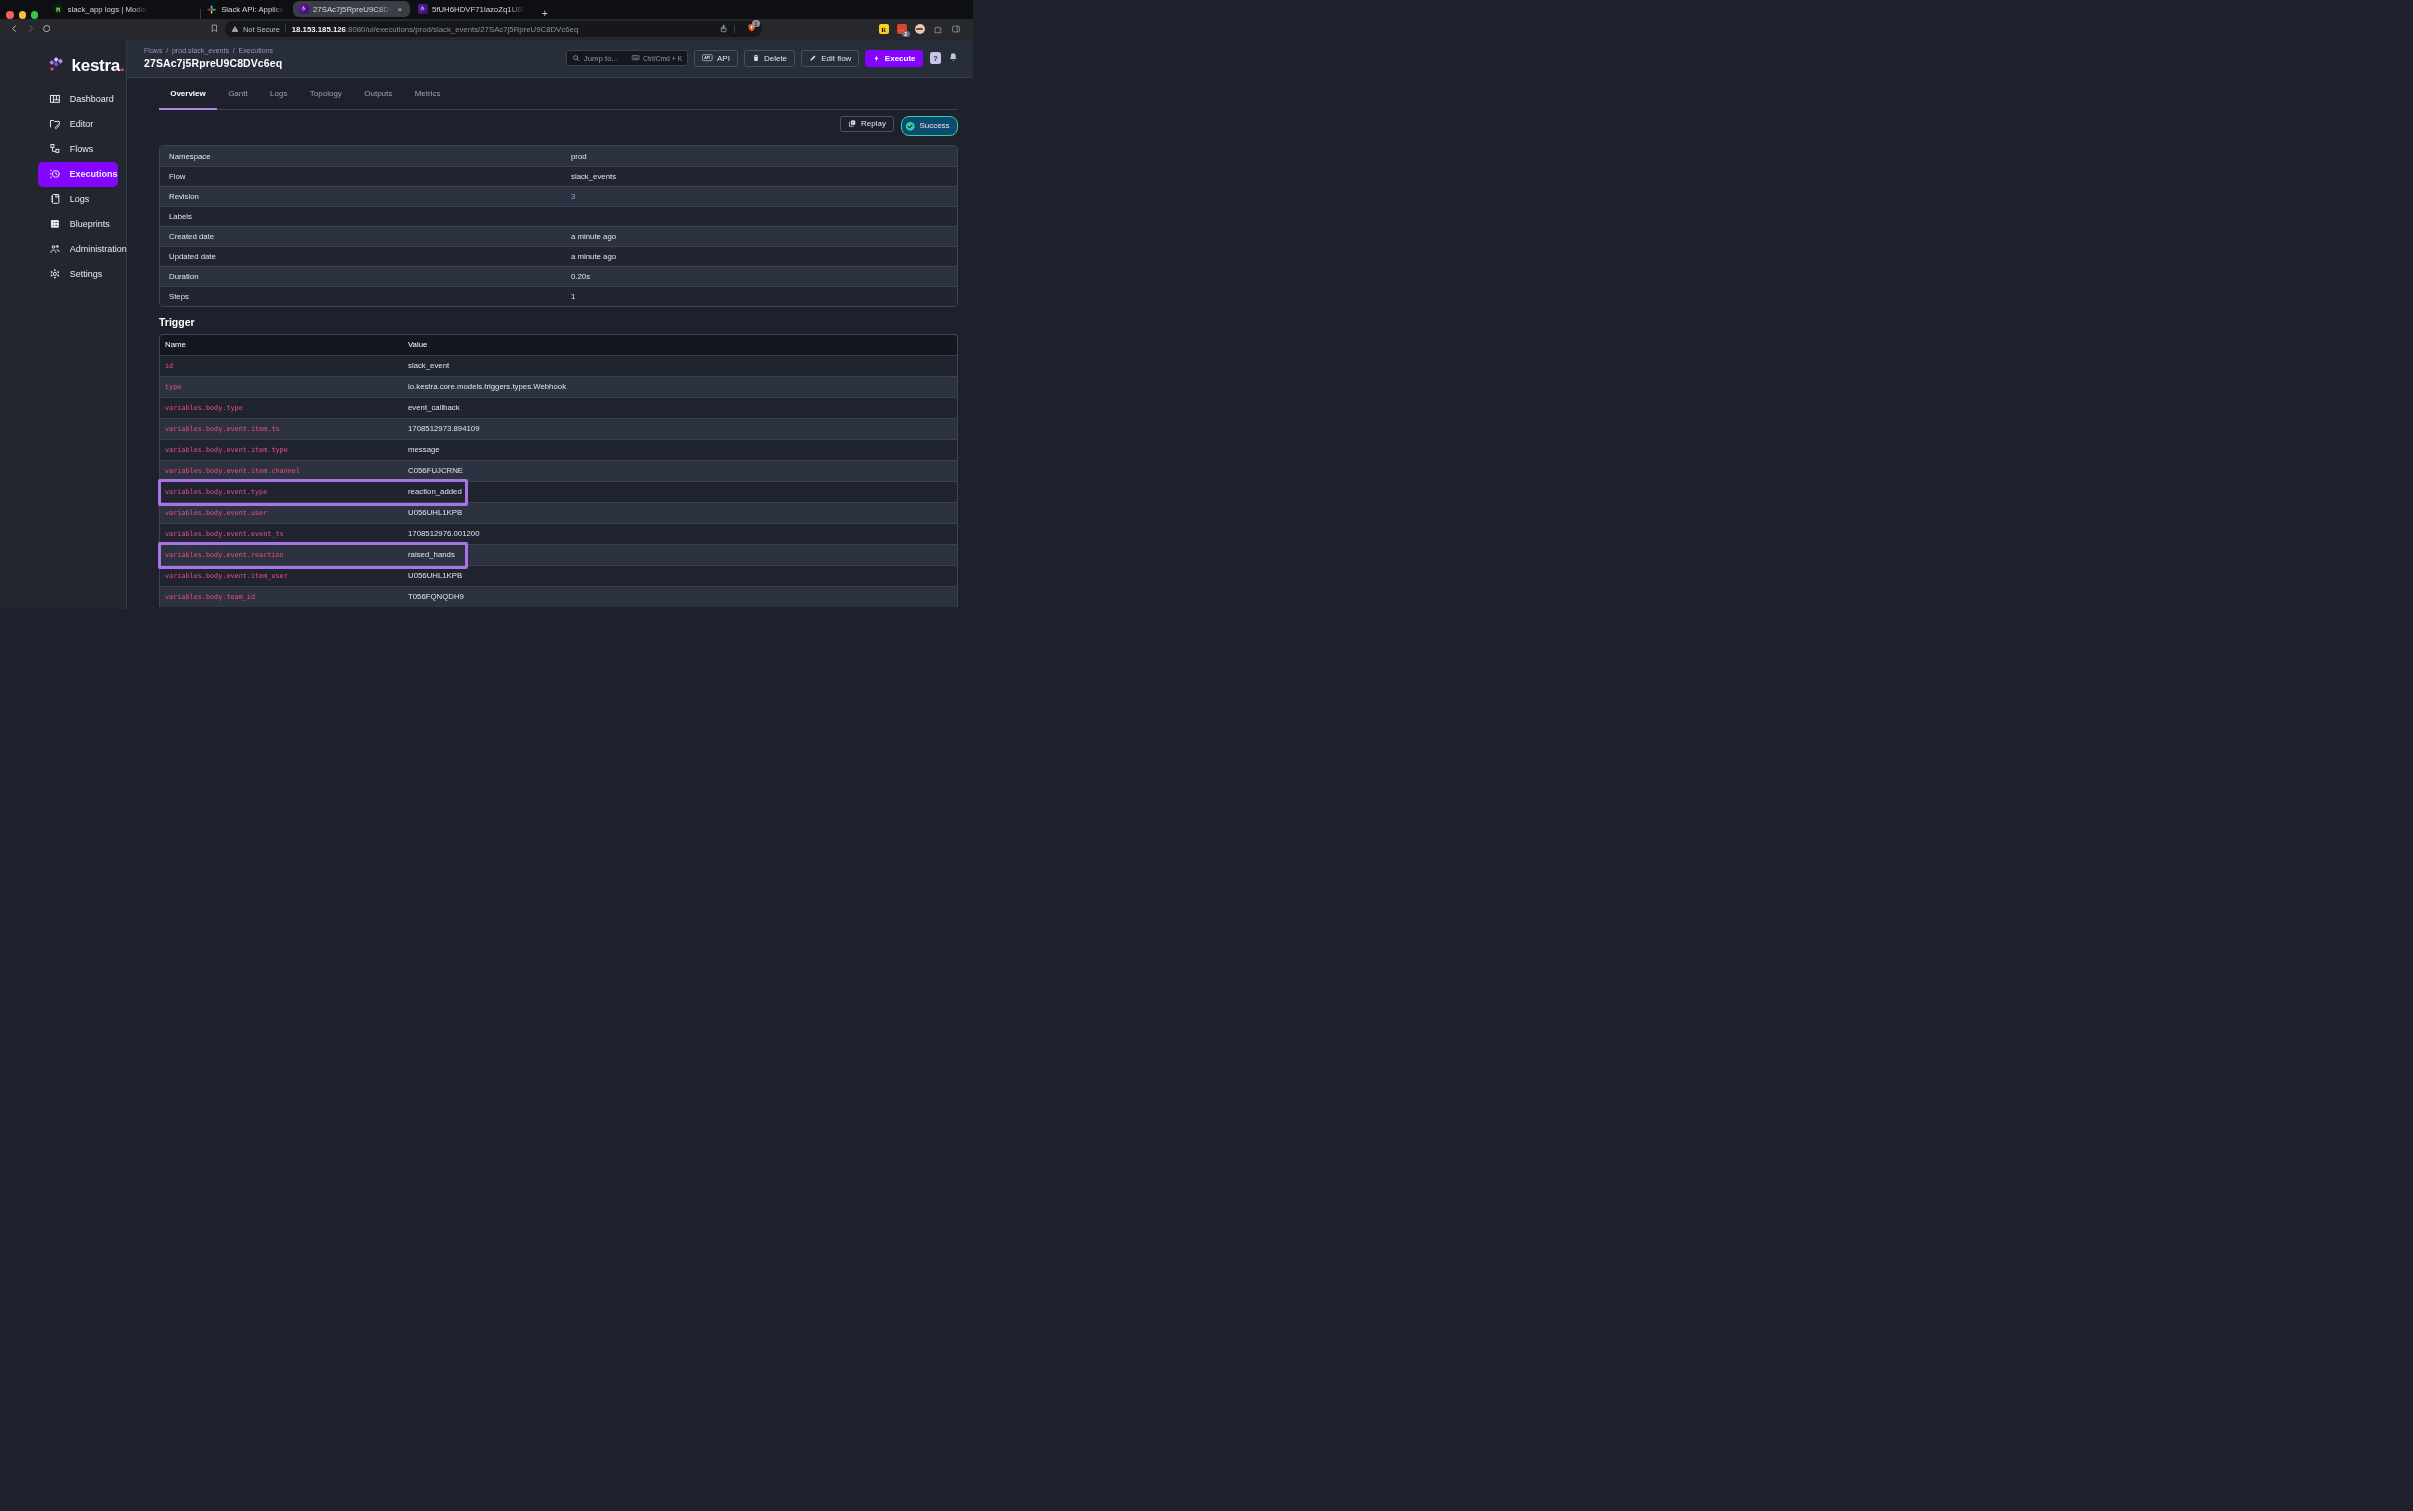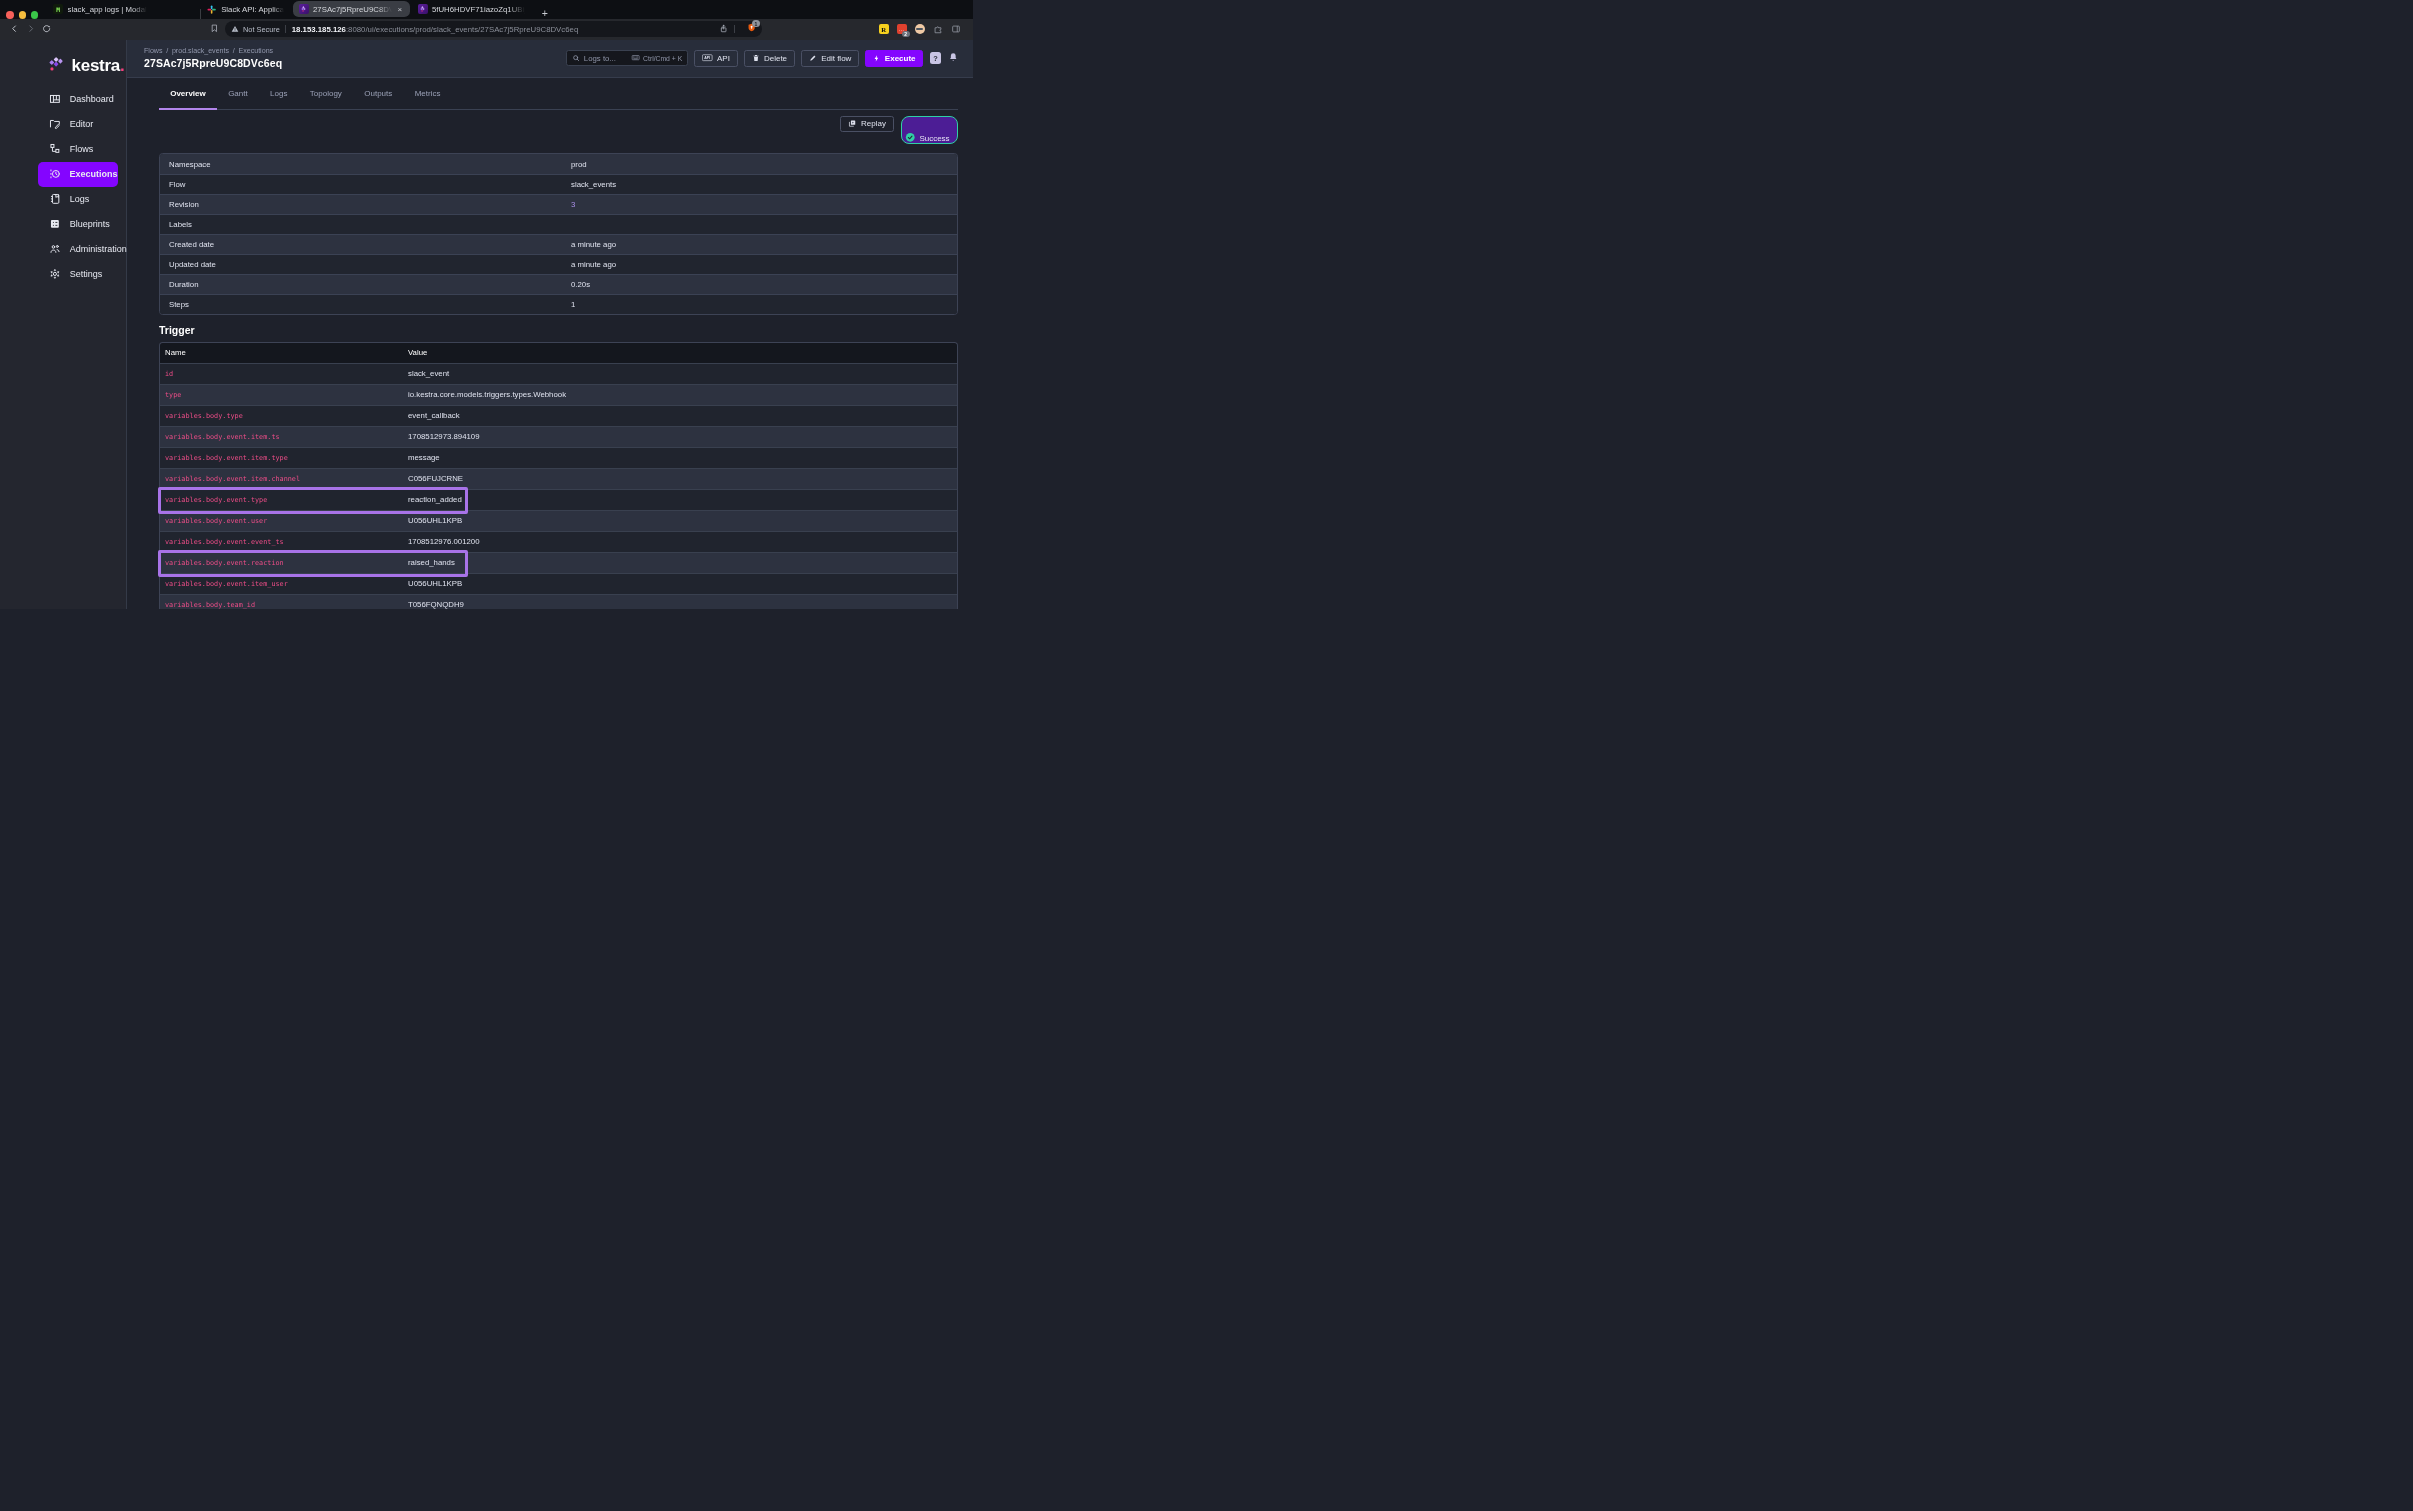--- a/index.html
+++ b/index.html
@@ -74,22 +74,22 @@
     display:flex; align-items:center; justify-content:center; }
   .bell { color:#c9c5e4; }
 
   .tabs { margin:0 15px 0 32px; display:flex; border-bottom:0.6px solid #3a4152; height:32px; align-items:stretch; }
   .tab { display:flex; align-items:center; padding:0 11.2px; color:#9aa0b6; font-size:8px; position:relative; }
   .tab.active { color:#fff; font-weight:bold; }
   .tab.active:after { content:""; position:absolute; left:0; right:0; bottom:-1.2px; height:1.9px; background:#b285ea; }
 
   .statusrow { display:flex; justify-content:flex-end; gap:7.4px; margin:6.2px 15px 9.3px 0; }
   .replay { height:16px; }
-  .successchip { height:28px; border:0.6px solid #2fd0a5; border-radius:8px; background:#4c1d95; color:#e6e3f5;
-    font-size:8px; display:flex; align-items:flex-end; gap:3.7px; padding:0 7.4px 0 3.1px; }
+  .successchip { height:20px; border:0.6px solid #2fd0a5; border-radius:8px; background:#0c4a6e; color:#e6e3f5;
+    font-size:8px; display:flex; align-items:center; gap:3.7px; padding:0 7.4px 0 3.1px; }
 
   .card { margin:0 15px 0 32px; border:0.6px solid #3d4355; border-radius:3.7px; overflow:hidden; }
   .orow { display:flex; align-items:center; height:20px; font-size:7.8px; color:#dfe2ee; }
   .orow + .orow { border-top:0.6px solid #3b4254; }
   .orow:nth-child(odd) { background:#2d3240; }
   .orow:nth-child(even) { background:#21252f; }
   .olabel { width:411px; padding-left:9px; flex:none; }
   .olink { color:#a98fe8; }
 
   .sechead { margin:8.7px 15px 6.2px 32px; font-size:10.5px; font-weight:bold; color:#fff; }
@@ -313,21 +313,21 @@
           <span>Executions</span>
         </div>
         <div class="pgtitle">27SAc7j5RpreU9C8DVc6eq</div>
       </div>
       <div class="hactions">
         <div class="jumpto">
           <svg width="8" height="8" viewBox="0 0 24 24" fill="none" stroke="currentColor" stroke-width="2.4" stroke-linecap="round">
               <circle cx="11" cy="11" r="6"></circle>
               <path d="M15.8 15.8L20 20"></path>
             </svg>
-          <span>Logs to...</span>
+          <span>Jump to...</span>
           <span class="sc">
             <svg width="9.3" height="9.3" viewBox="0 0 24 24" fill="none" stroke="currentColor" stroke-width="1.7">
                 <rect x="3" y="6.5" width="18" height="11" rx="1.5"></rect>
                 <path d="M6.5 10h.01M10 10h.01M13.5 10h.01M17 10h.01M6.5 13h.01M10 13h.01M13.5 13h.01M17 13h.01M8 15.2h8" stroke-linecap="round"></path>
               </svg>
             <span>Ctrl/Cmd + K</span>
           </span>
         </div>
         <button class="btn">
           <svg width="10.5" height="7.4" viewBox="0 0 22 14" style="font-size:13px">

